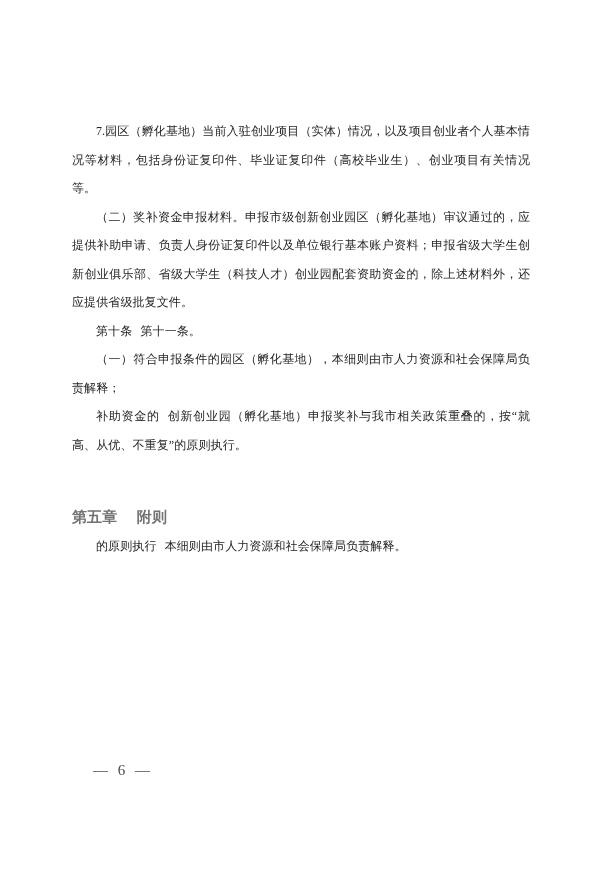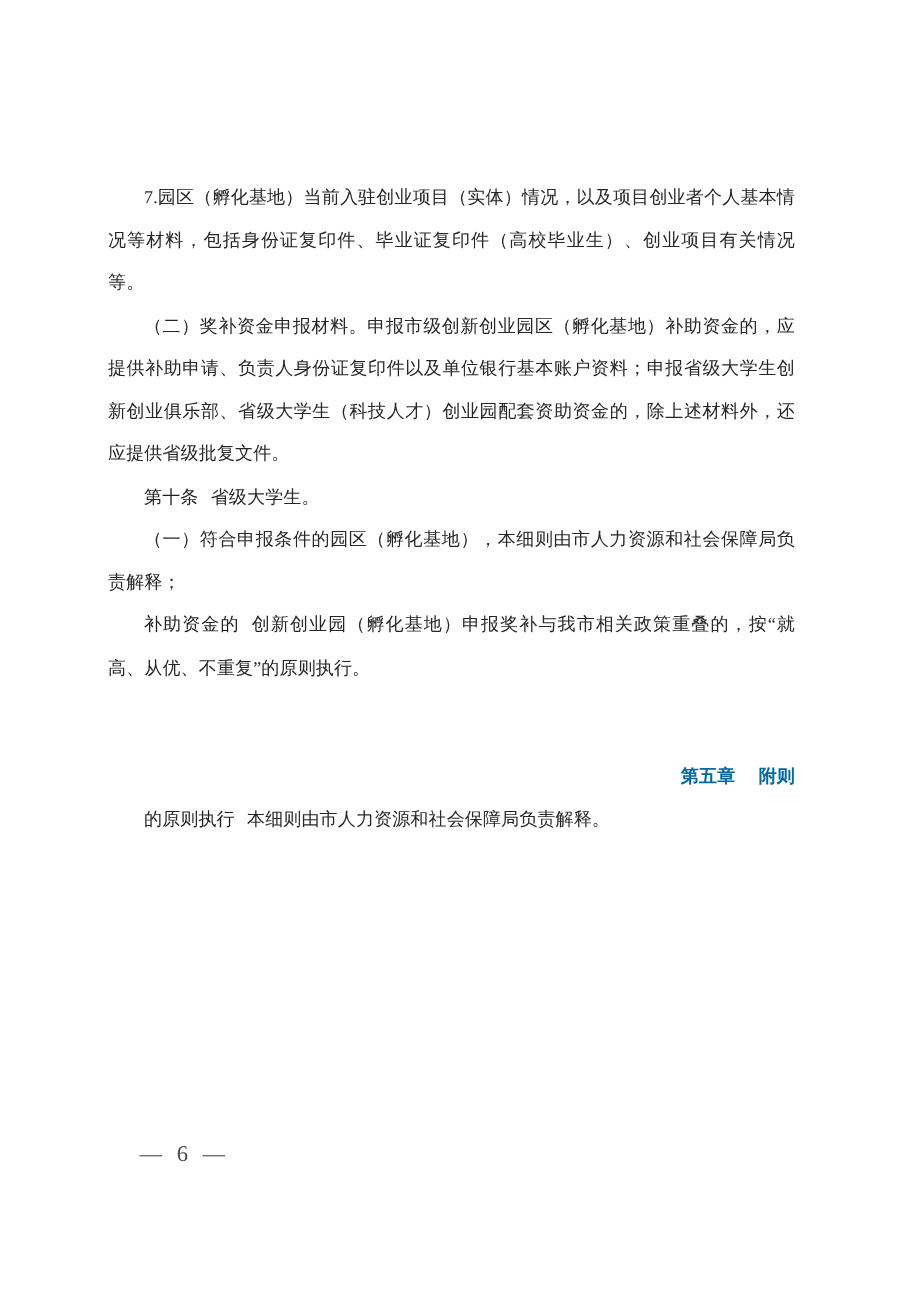--- a/index.html
+++ b/index.html
@@ -34,26 +34,26 @@
   }
   .lead {
     font-weight: 400;
     font-family: "Liberation Sans", "DejaVu Sans", sans-serif;
     margin-right: 0.68em;
     color: #1e1e1e;
   }
   .chapter-heading {
     margin: 44px 0 0 0;
     text-indent: 0;
-    text-align: right;
+    text-align: left;
     font-weight: 700;
     font-family: "Liberation Sans", "DejaVu Sans", sans-serif;
-    font-size: 12px;
+    font-size: 15px;
     line-height: 28.5px;
-    color: #0369a1;
+    color: #737373;
   }
   .chapter-gap {
     display: inline-block;
     width: 1.3em;
   }
   .page-number {
     position: absolute;
     left: 93px;
     top: 759px;
     font-size: 15px;
@@ -67,25 +67,25 @@
 <body>
 
 <div class="page">
   <main class="content">
 
     <p class="para">
       <span>7.园区（孵化基地）当前入驻创业项目（实体）情况，以及项目创业者个人基本情况等材料，包括身份证复印件、毕业证复印件（高校毕业生）、创业项目有关情况等。</span>
     </p>
 
     <p class="para">
-      <span>（二）奖补资金申报材料。申报市级创新创业园区（孵化基地）补助资金的，应提供补助申请、负责人身份证复印件以及单位银行基本账户资料；申报省级大学生创新创业俱乐部、省级大学生（科技人才）创业园配套资助资金的，除上述材料外，还应提供省级批复文件。</span>
+      <span>（二）奖补资金申报材料。申报市级创新创业园区（孵化基地）审议通过的，应提供补助申请、负责人身份证复印件以及单位银行基本账户资料；申报省级大学生创新创业俱乐部、省级大学生（科技人才）创业园配套资助资金的，除上述材料外，还应提供省级批复文件。</span>
     </p>
 
     <p class="para">
-      <b class="lead">第十条</b><span>省级大学生。</span>
+      <b class="lead">第十条</b><span>第十一条。</span>
     </p>
 
     <p class="para">
       <span>（一）符合申报条件的园区（孵化基地），本细则由市人力资源和社会保障局负责解释；</span>
     </p>
 
 
 
     <p class="para">
       <b class="lead">补助资金的</b><span>创新创业园（孵化基地）申报奖补与我市相关政策重叠的，按“就高、从优、不重复”的原则执行。</span>

